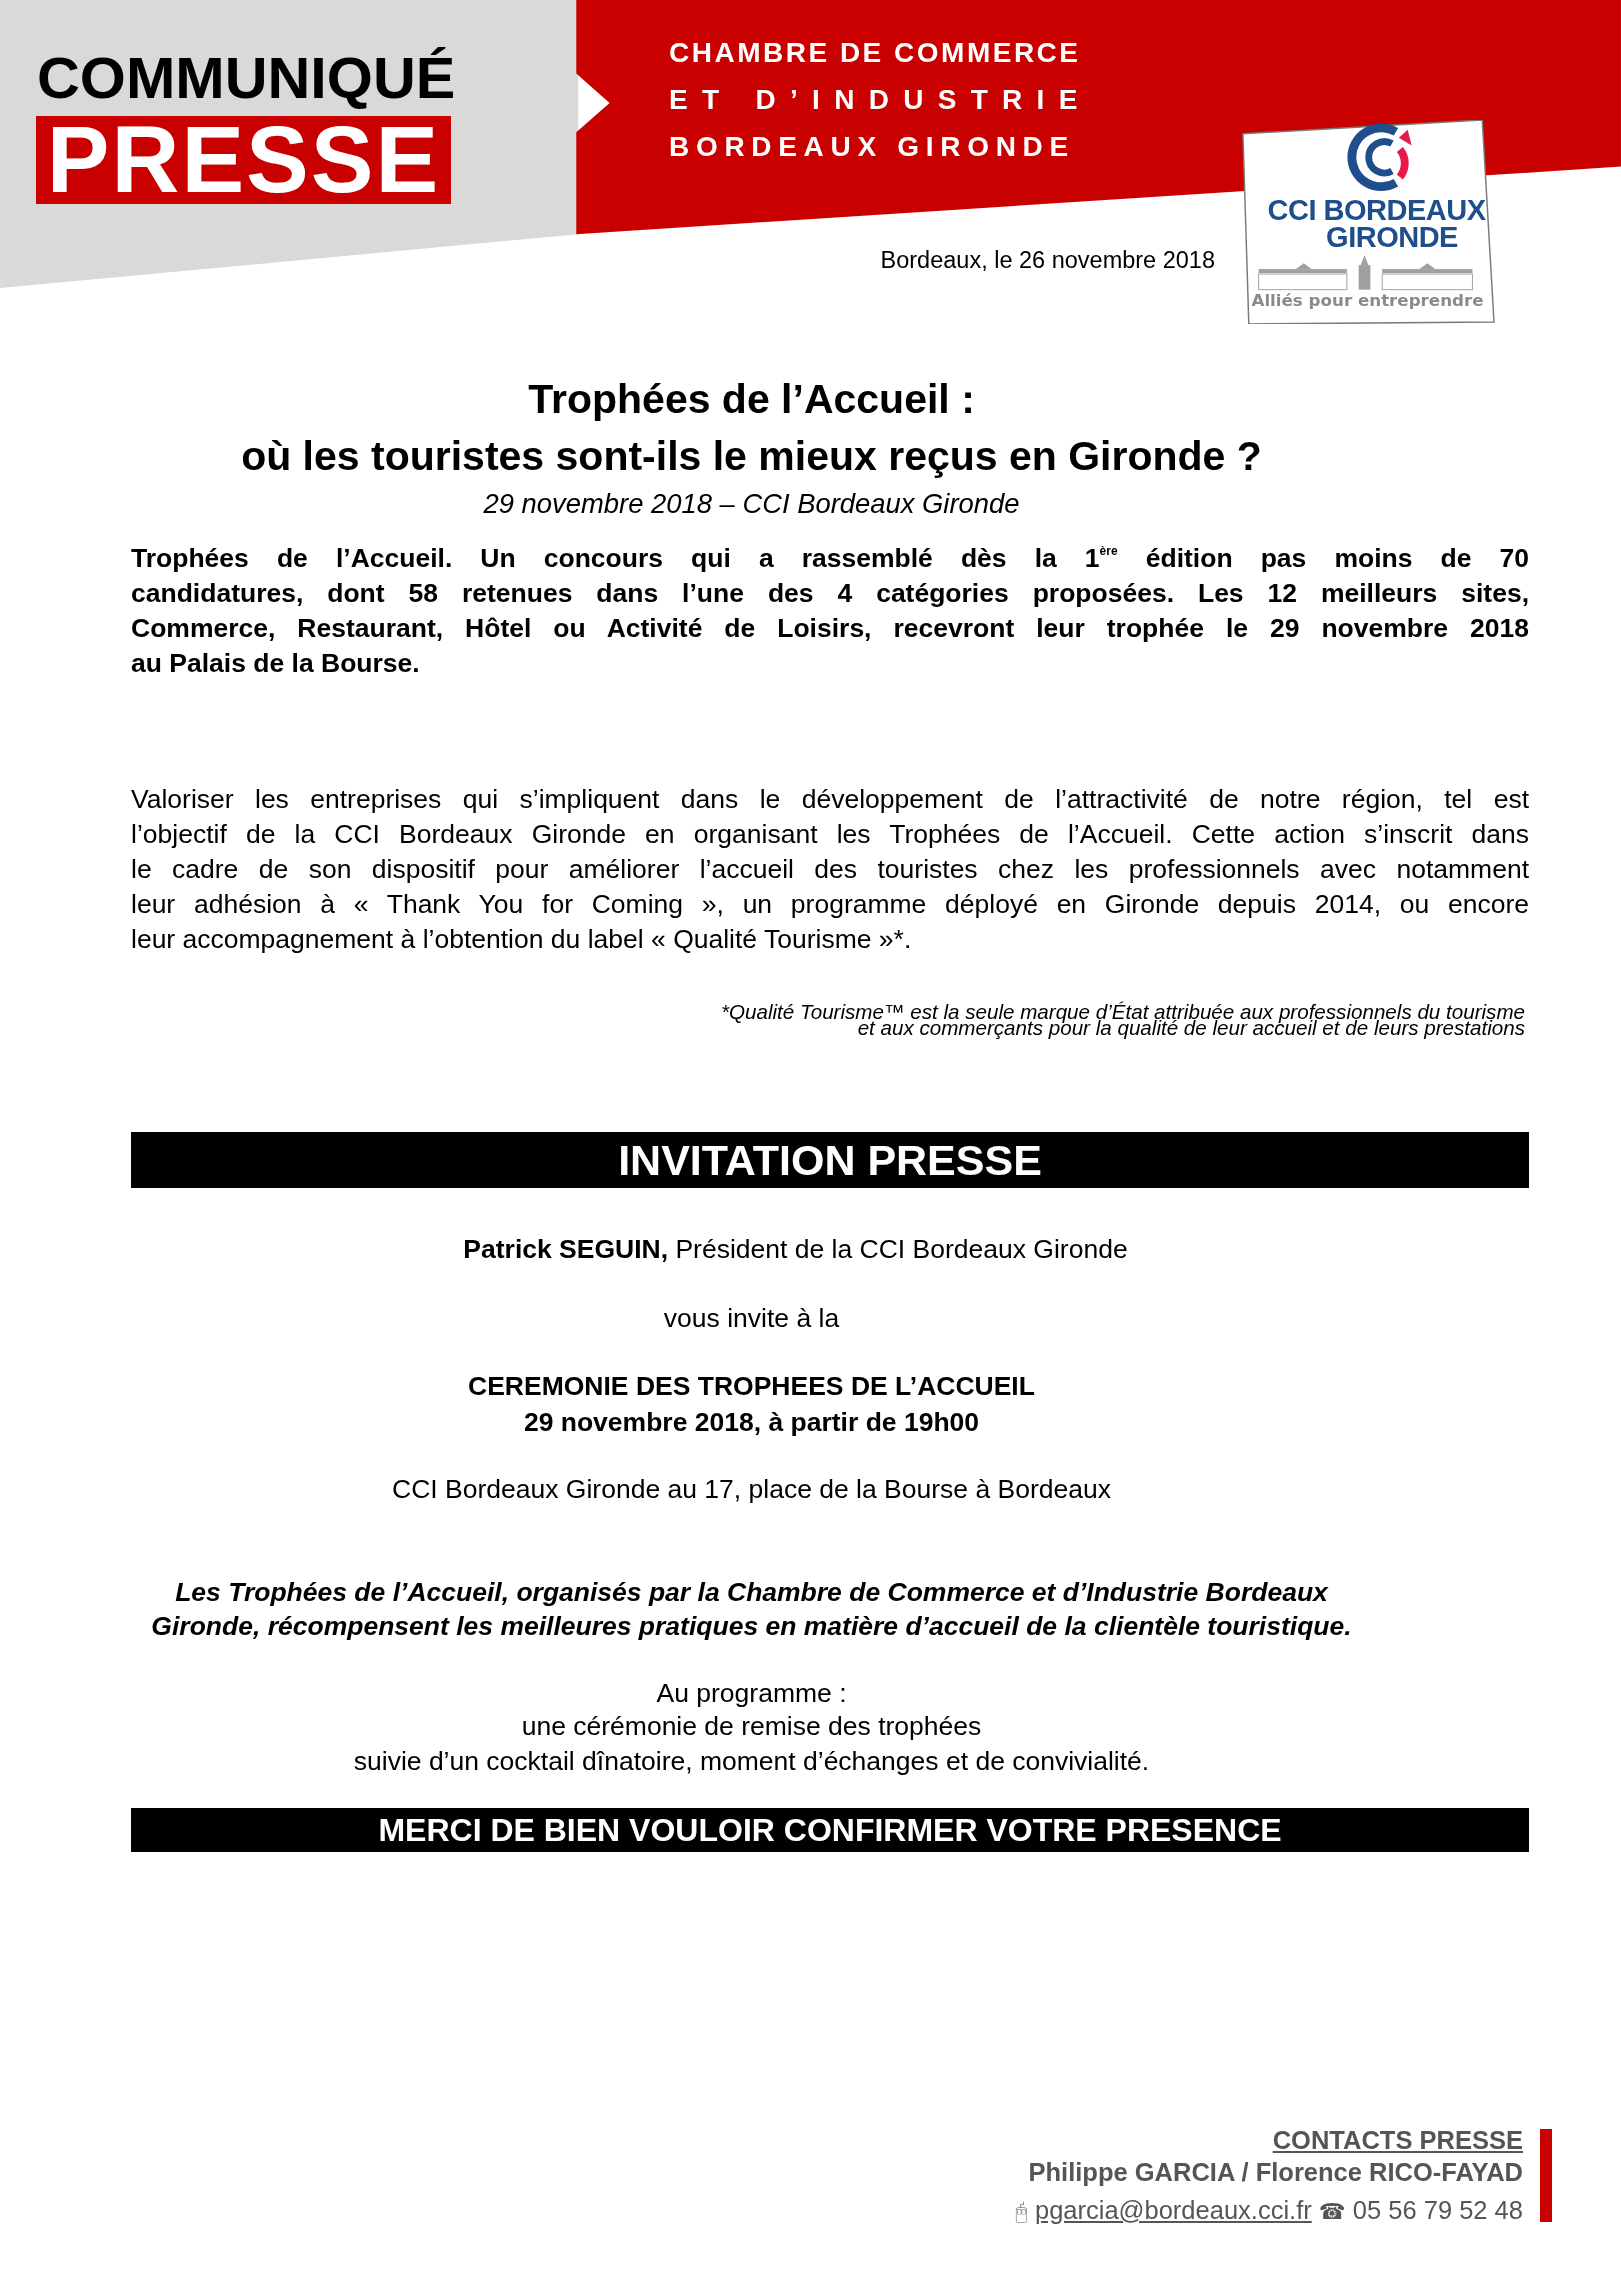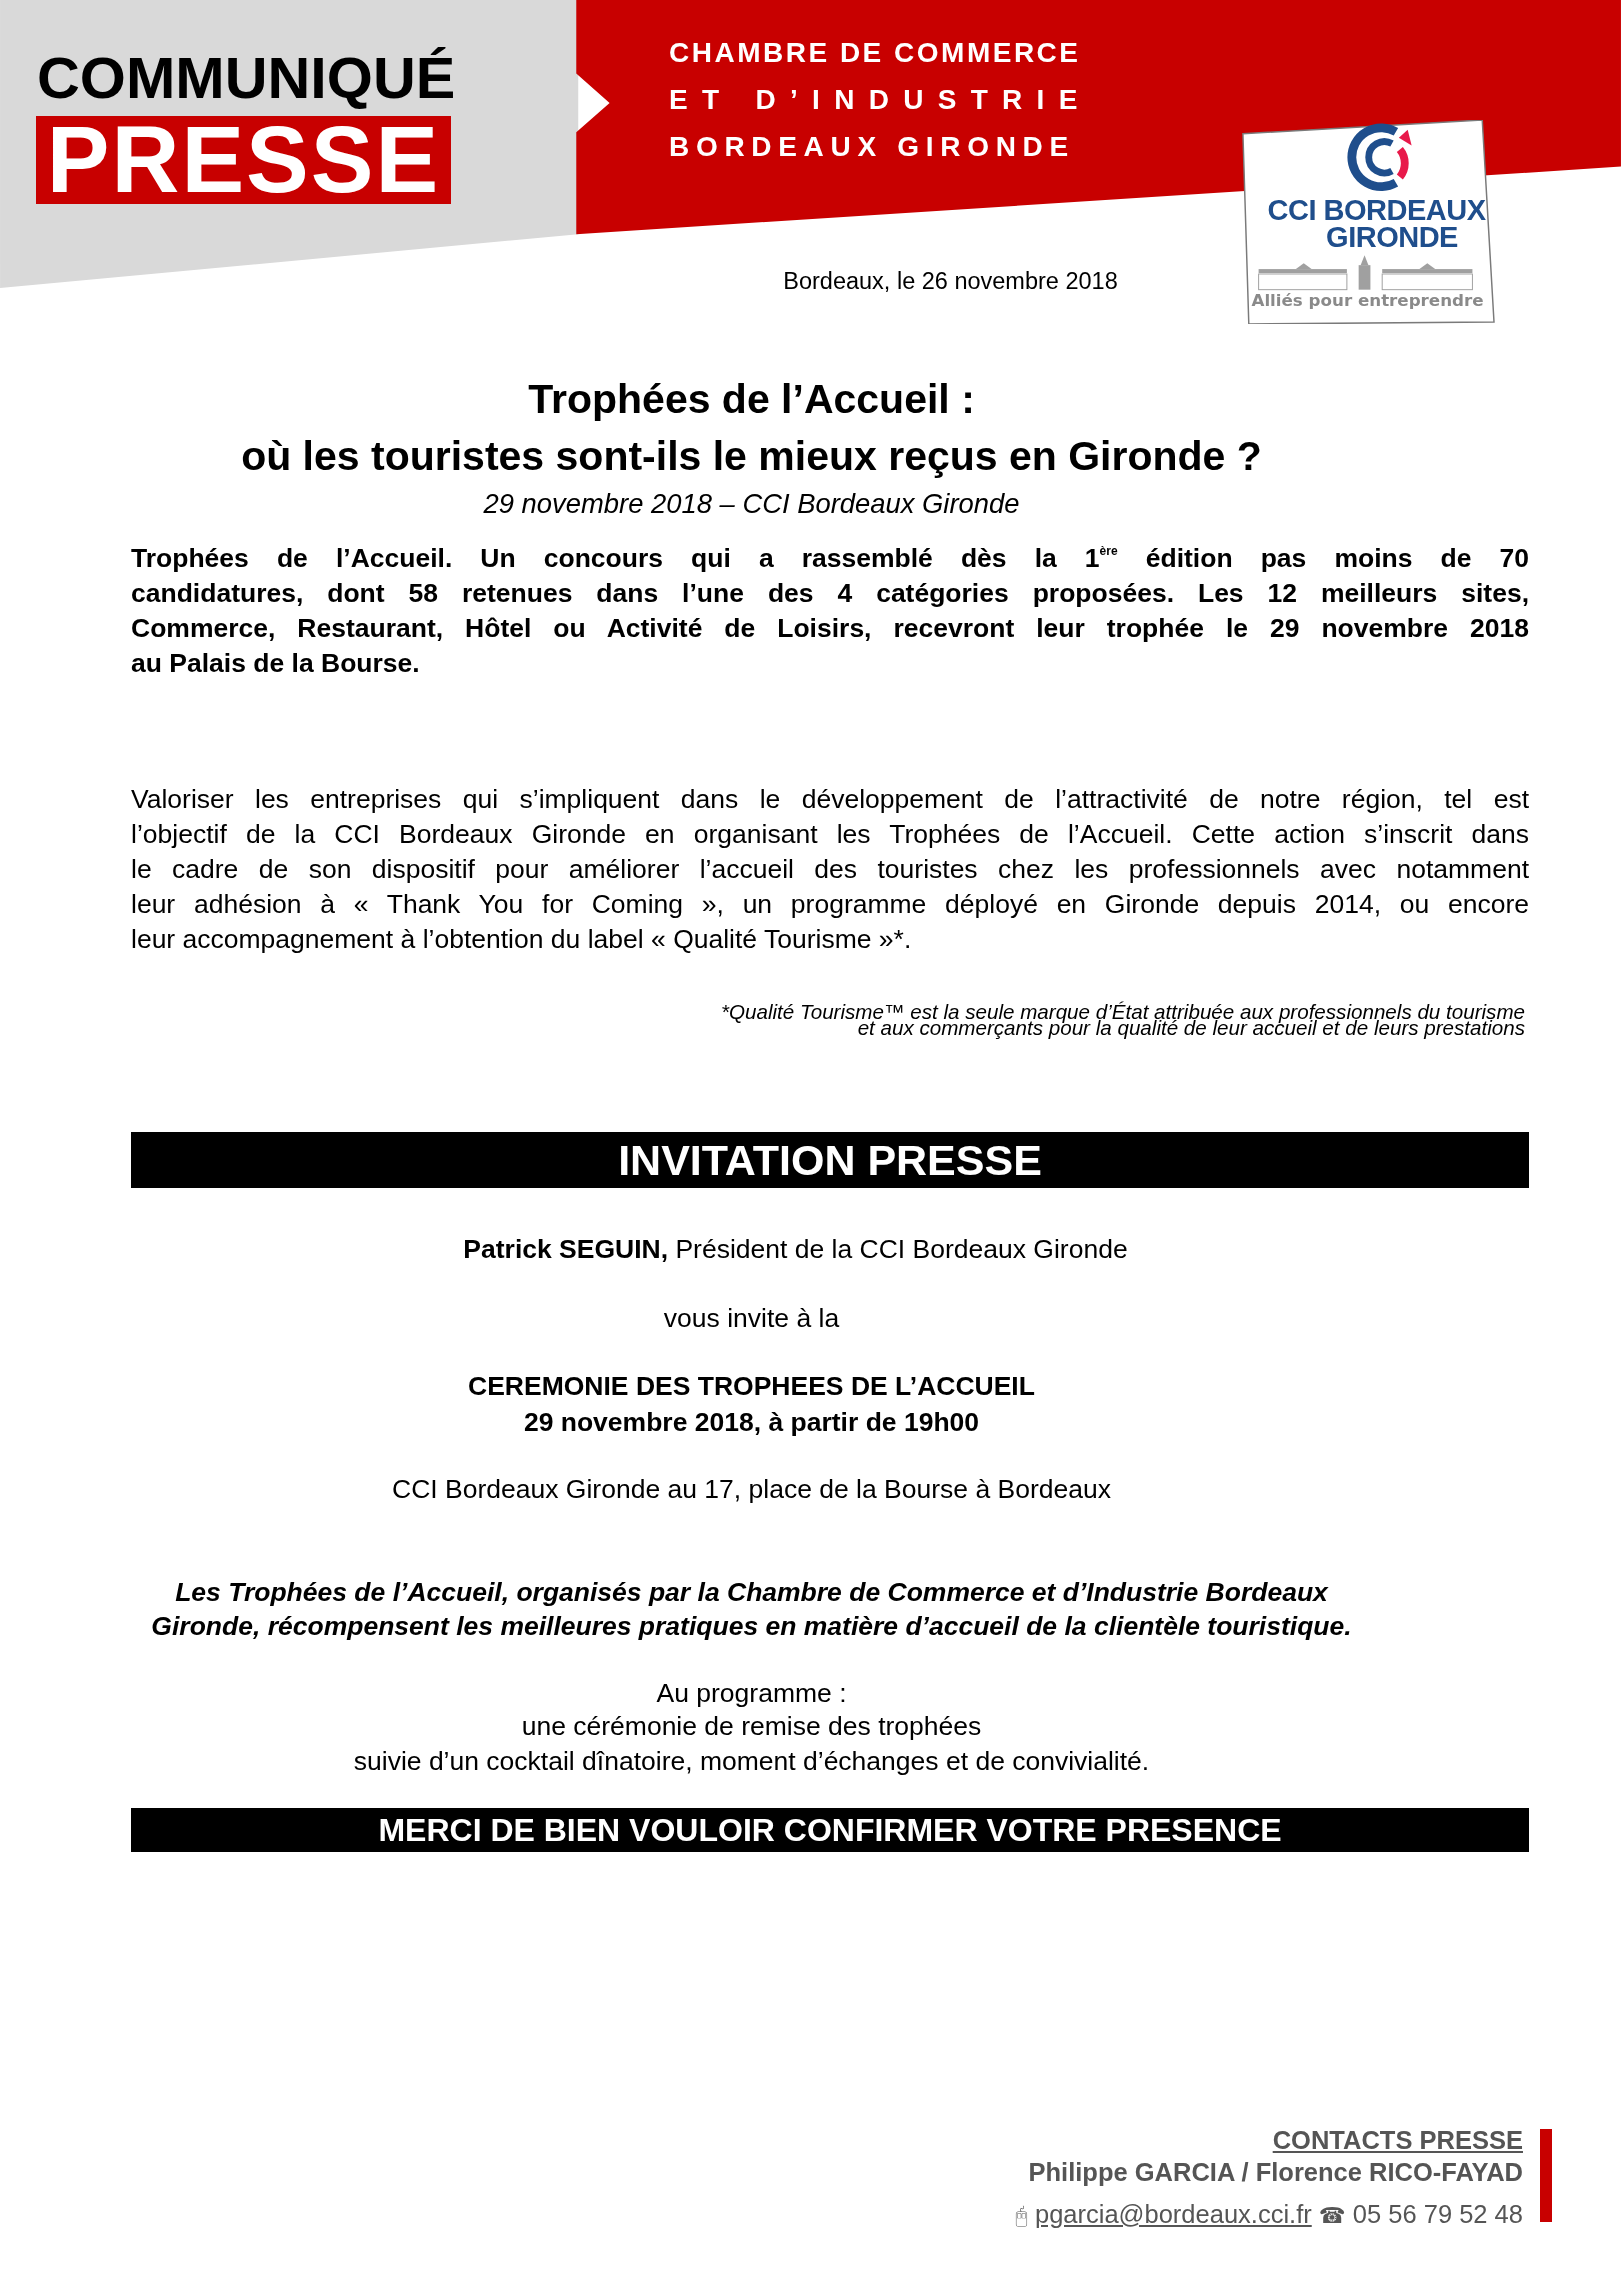--- a/index.html
+++ b/index.html
@@ -42,21 +42,21 @@
     left: 1294px; top: 223px; width: 196px; text-align: center;
     color: #1f4e8c; font-weight: 700; font-size: 29px; line-height: 29px; letter-spacing: -0.5px;
   }
   #logo-tagline {
     left: 1250px; top: 292px; width: 235px; text-align: center;
     color: #8a8a8a; font-weight: 700; font-size: 16.7px; line-height: 17.6px;
     font-family: "DejaVu Sans", sans-serif;
   }
 
   #date-line {
-    left: 686px; top: 268px; width: 529px; text-align: center;
+    left: 686px; top: 247px; width: 529px; text-align: right;
     font-size: 23.5px; line-height: 27.4px;
   }
 
   .center { left: 0; width: 1503px; text-align: center; }
   #title1 { top: 376px; font-size: 41px; font-weight: 700; line-height: 47px; }
   #title2 { top: 433px; font-size: 41px; font-weight: 700; line-height: 47px; }
   #subtitle { top: 488px; font-size: 27.4px; font-style: italic; line-height: 31px; }
 
   .para {
     left: 131px; width: 1398px; text-align: justify; font-size: 26.5px; line-height: 35px;
@@ -85,21 +85,21 @@
   #inv-address { top: 1473px; }
   #inv-desc1 { top: 1576px; font-weight: 700; font-style: italic; }
   #inv-desc2 { top: 1610px; font-weight: 700; font-style: italic; }
   #prog-title { top: 1677px; }
   #prog-item1 { top: 1710px; }
   #prog-item2 { top: 1745px; }
 
   .contact { right: 98px; text-align: right; color: #555; white-space: nowrap; }
   #contact-title { top: 2126px; font-size: 25.5px; font-weight: 700; line-height: 29px; text-decoration: underline; }
   #contact-names { top: 2158px; font-size: 25.5px; font-weight: 700; line-height: 29px; }
-  #contact-line { top: 2190px; font-size: 25.5px; line-height: 29px; margin-top: 10px; }
+  #contact-line { top: 2190px; font-size: 25.5px; line-height: 40px; }
   #contact-email { text-decoration: underline; color: #555; }
   .glyph { font-family: "DejaVu Sans", sans-serif; font-size: 21.6px; color: #555; }
   #contact-bar { left: 1540px; top: 2129px; width: 11.8px; height: 93px; background: #c80000; }
 </style>
 </head>
 <body>
 
 <svg id="header-bg" width="1621" height="294" viewBox="0 0 1654 300">
   <polygon points="0,0 590,0 590,239 0,294" fill="#d9d9d9"></polygon>
   <polygon points="588,0 1654,0 1654,170 588,239 588,135 622,105 588,75" fill="#c80000"></polygon>

